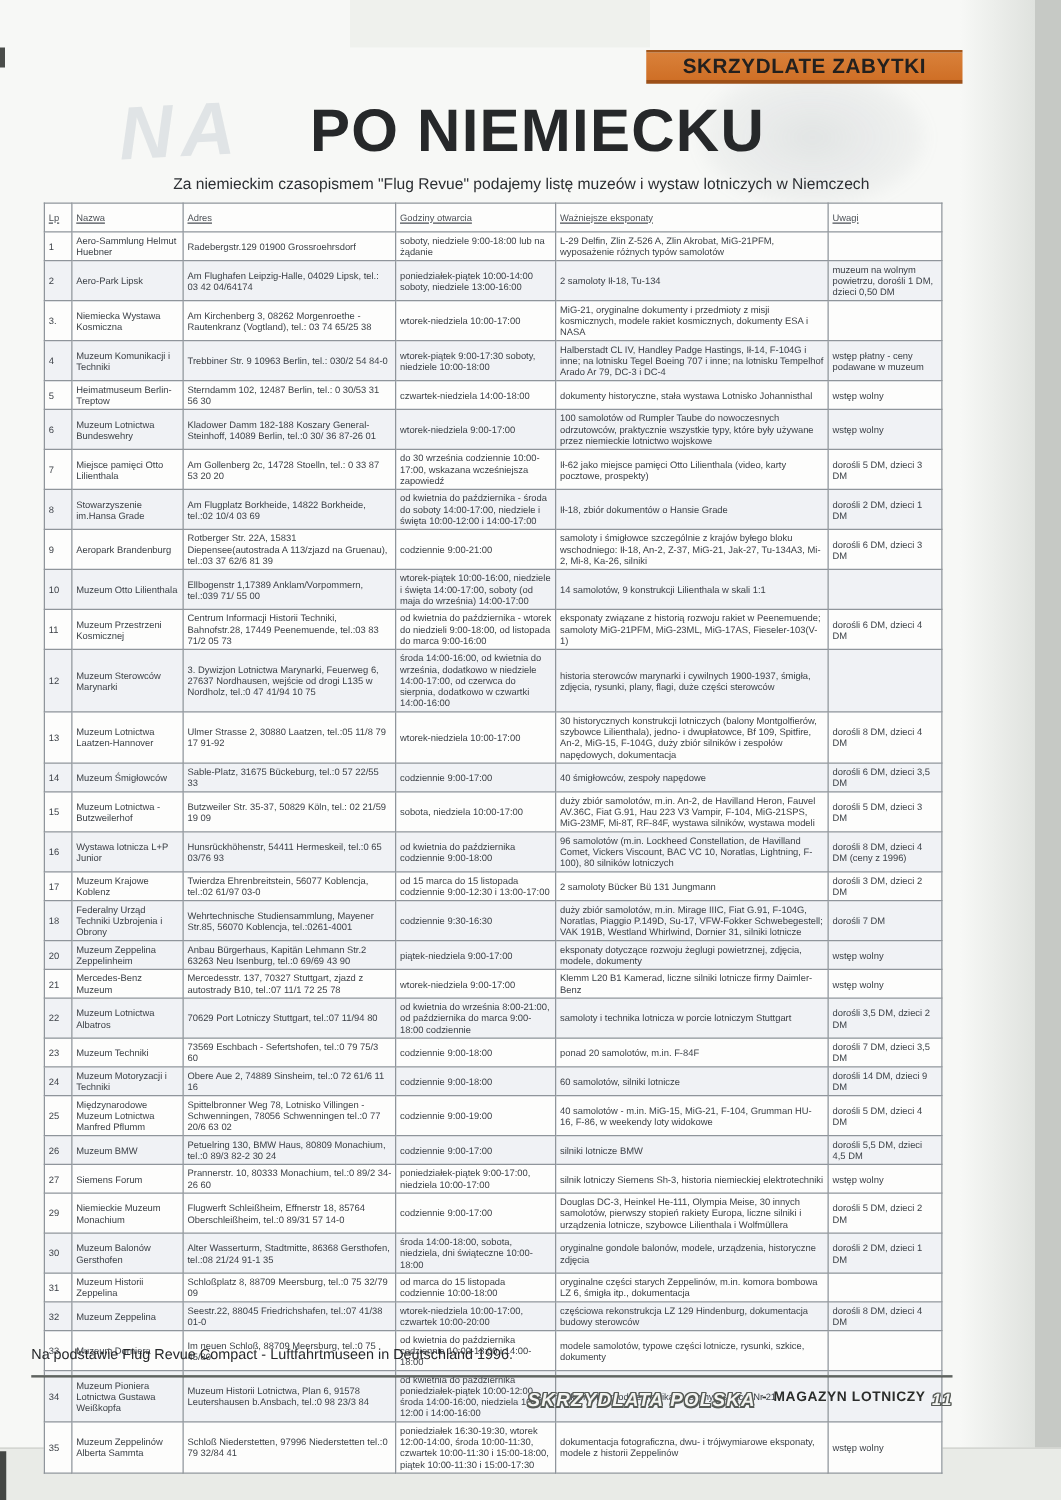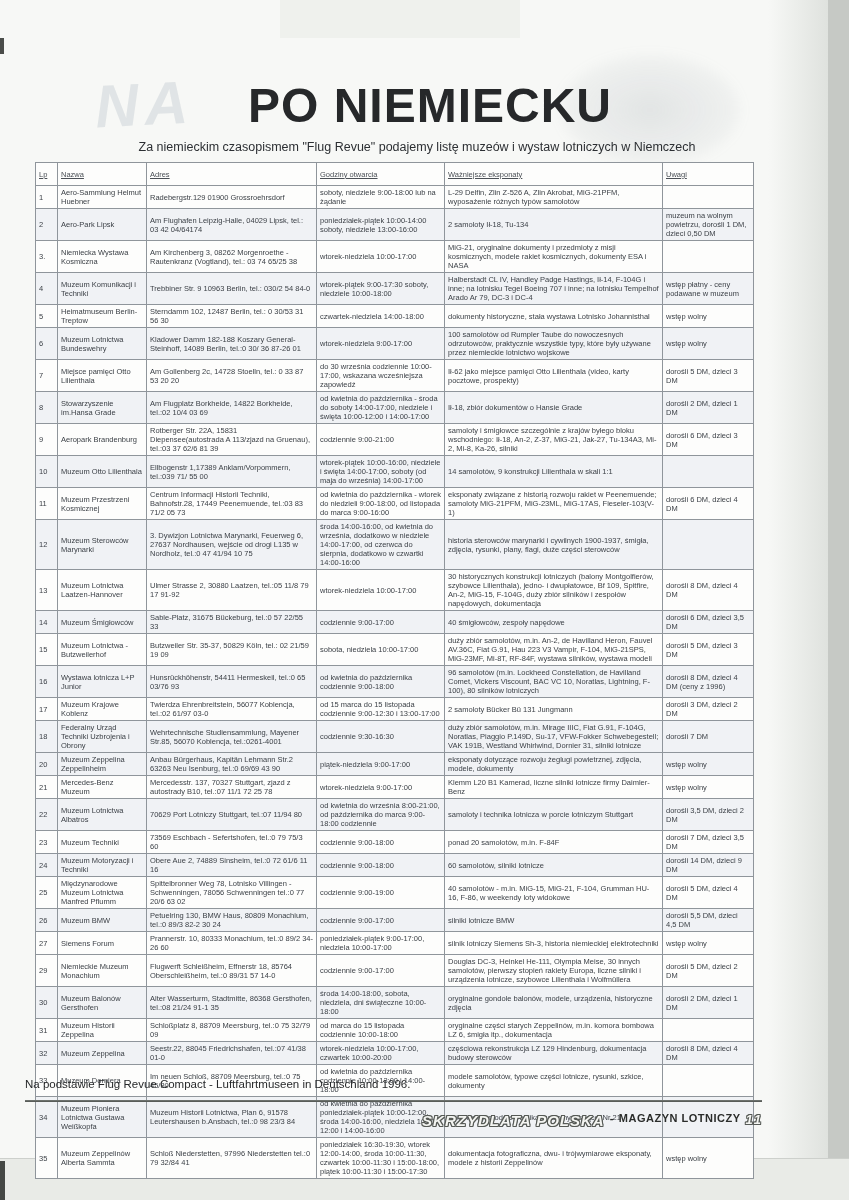--- a/index.html
+++ b/index.html
@@ -52,20 +52,23 @@
   <div class="top-smudge"></div>
   <div class="edge-right-soft"></div>
   <div class="edge-right-dark"></div>
   <div class="edge-bottom"></div>
   <div class="edge-mark-tl"></div>
   <div class="edge-mark-bl"></div>
 
   <div class="ghost-na">NA</div>
   <div class="ghost-blob"></div>
 
+  <div class="banner">
+    <span>SKRZYDLATE ZABYTKI</span>
+  </div>
 
   <div class="title">PO NIEMIECKU</div>
   <div class="subtitle">Za niemieckim czasopismem "Flug Revue" podajemy listę muzeów i wystaw lotniczych w Niemczech</div>
 
   <div class="tbl-wrap">
     <table>
       <colgroup>
         <col style="width:22px">
           <col style="width:89px">
           <col style="width:170px">

